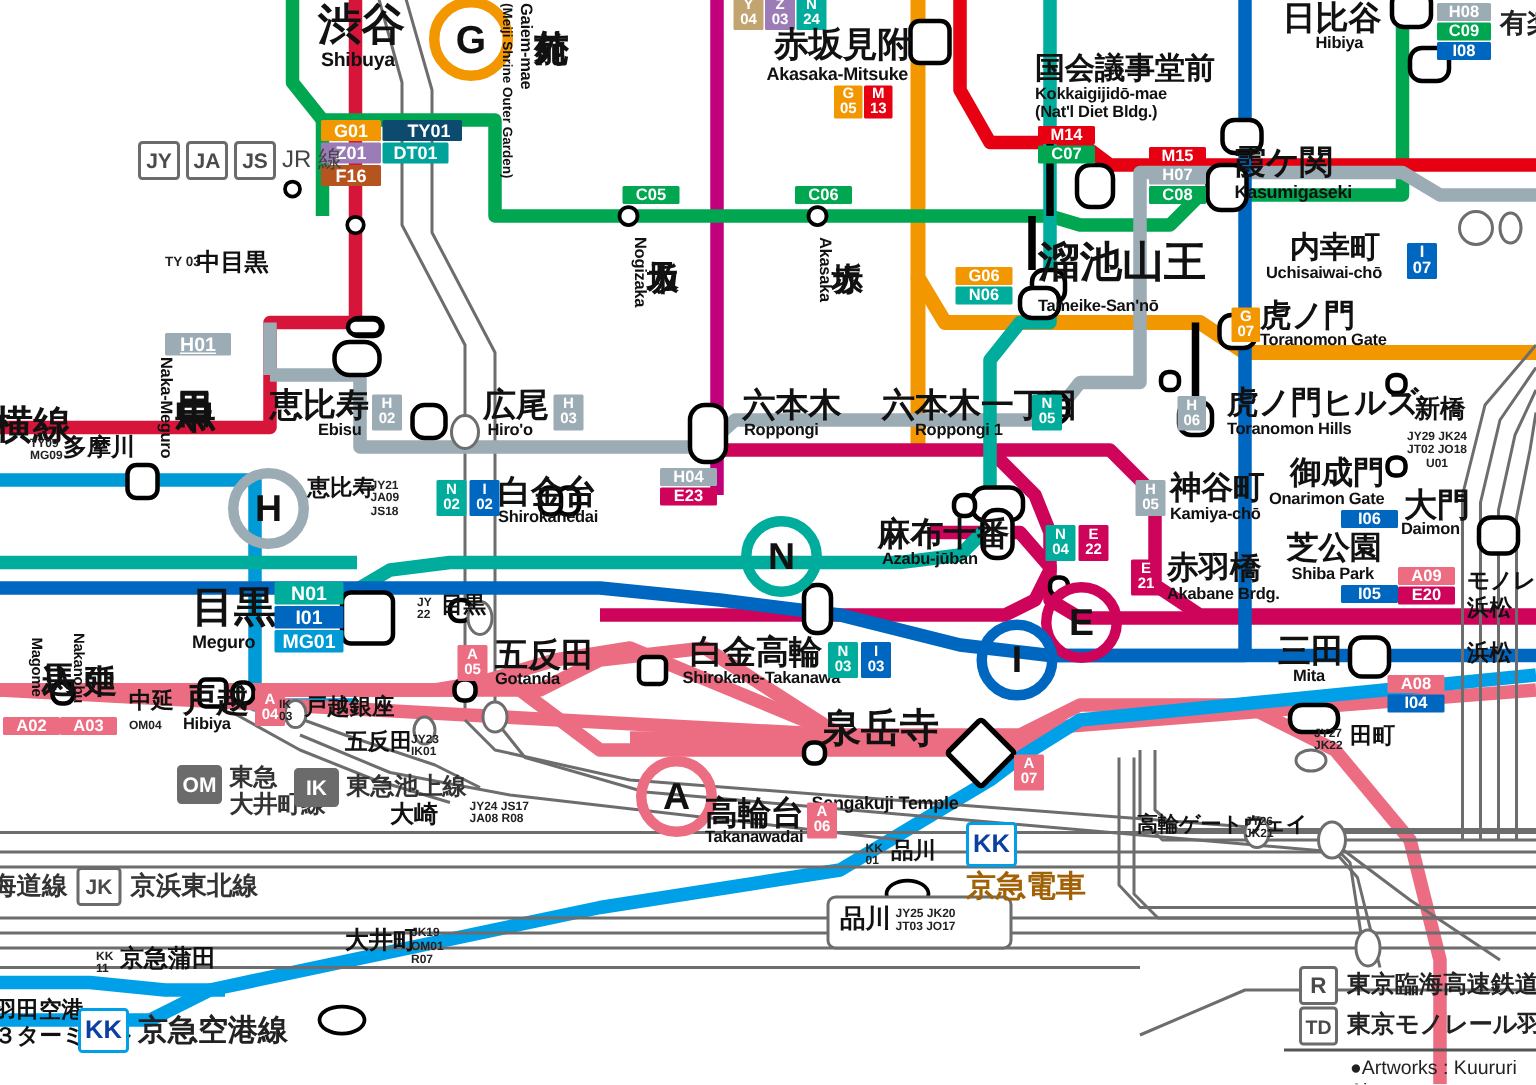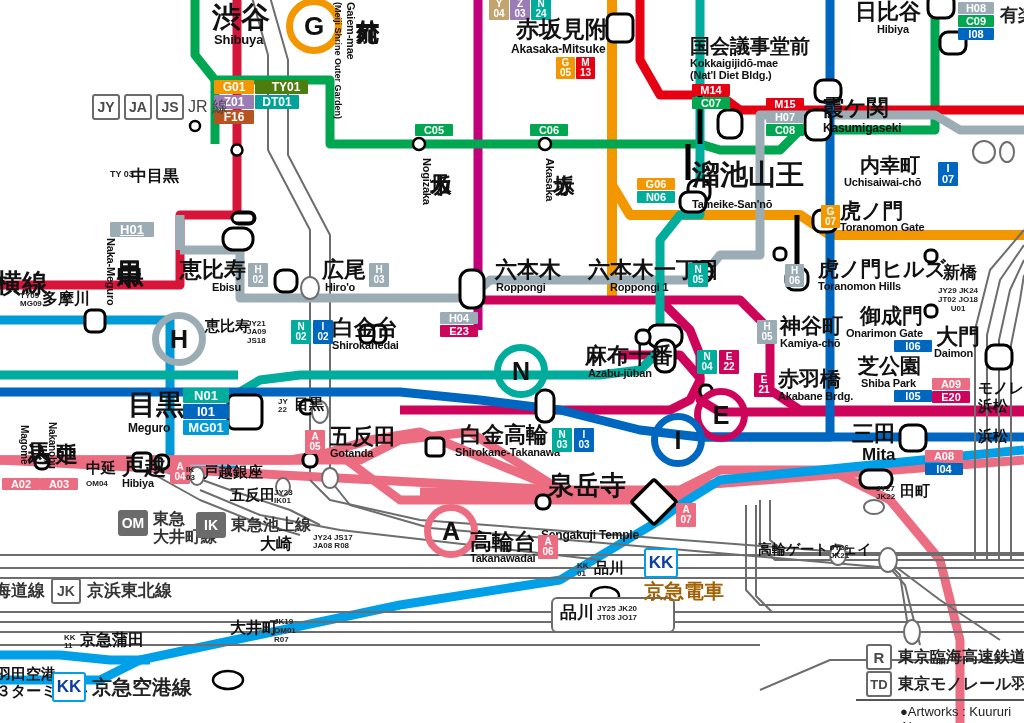--- a/index.html
+++ b/index.html
@@ -220,21 +220,21 @@
     </div>
 <div class="bigcircle" style="left:424px;top:504px;width:40px;height:40px;border:7px solid #ec6d81;font-size:25px;">
       <span>A</span>
     </div>
 
 <div class="lbl jp" style="left:212px;top:2px;font-size:29px;">渋谷</div>
 <div class="lbl rom" style="left:214px;top:33px;font-size:13px;">Shibuya</div>
 <div class="codestack" style="left:214px;top:48px;margin-top:32px;">
   <div class="coderow">
     <span class="code" style="background:#f39700;font-size:12px;width:34px;">G01</span>
-    <span class="code" style="background:#4d7c0f;font-size:12px;width:38px;padding-left:12px;">TY01</span>
+    <span class="code" style="background:#0c4a6e;font-size:12px;width:38px;padding-left:12px;">TY01</span>
   </div>
   <div class="coderow">
     <span class="code" style="background:#9b7cb6;font-size:12px;width:34px;">Z01</span>
     <span class="code" style="background:#00a29a;font-size:12px;width:38px;">DT01</span>
   </div>
   <div class="coderow">
     <span class="code" style="background:#b5541e;font-size:12px;width:34px;">F16</span>
   </div>
 </div>
 
@@ -475,21 +475,21 @@
 <div class="sqcode" style="position:absolute;left:552px;top:428px;background:#00ac9b;font-size:10px;width:20px;height:24px;">
   <span>N</span>
       <span>03</span>
     </div>
 <div class="sqcode" style="position:absolute;left:574px;top:428px;background:#0067c0;font-size:10px;width:20px;height:24px;">
   <span>I</span>
       <span>03</span>
     </div>
 
 <div class="lbl jp" style="left:852px;top:422px;font-size:22px;">三田</div>
-<div class="lbl rom" style="left:862px;top:446px;font-size:17px;">Mita</div>
+<div class="lbl rom" style="left:862px;top:446px;font-size:11px;">Mita</div>
 <div class="codestack" style="left:925px;top:450px;">
   <div class="coderow">
         <span class="code" style="background:#ec6d81;font-size:11px;width:32px;">A08</span>
       </div>
   <div class="coderow">
         <span class="code" style="background:#0067c0;font-size:11px;width:32px;">I04</span>
       </div>
 </div>
 
 <div class="lbl jp" style="left:330px;top:425px;font-size:22px;">五反田</div>

